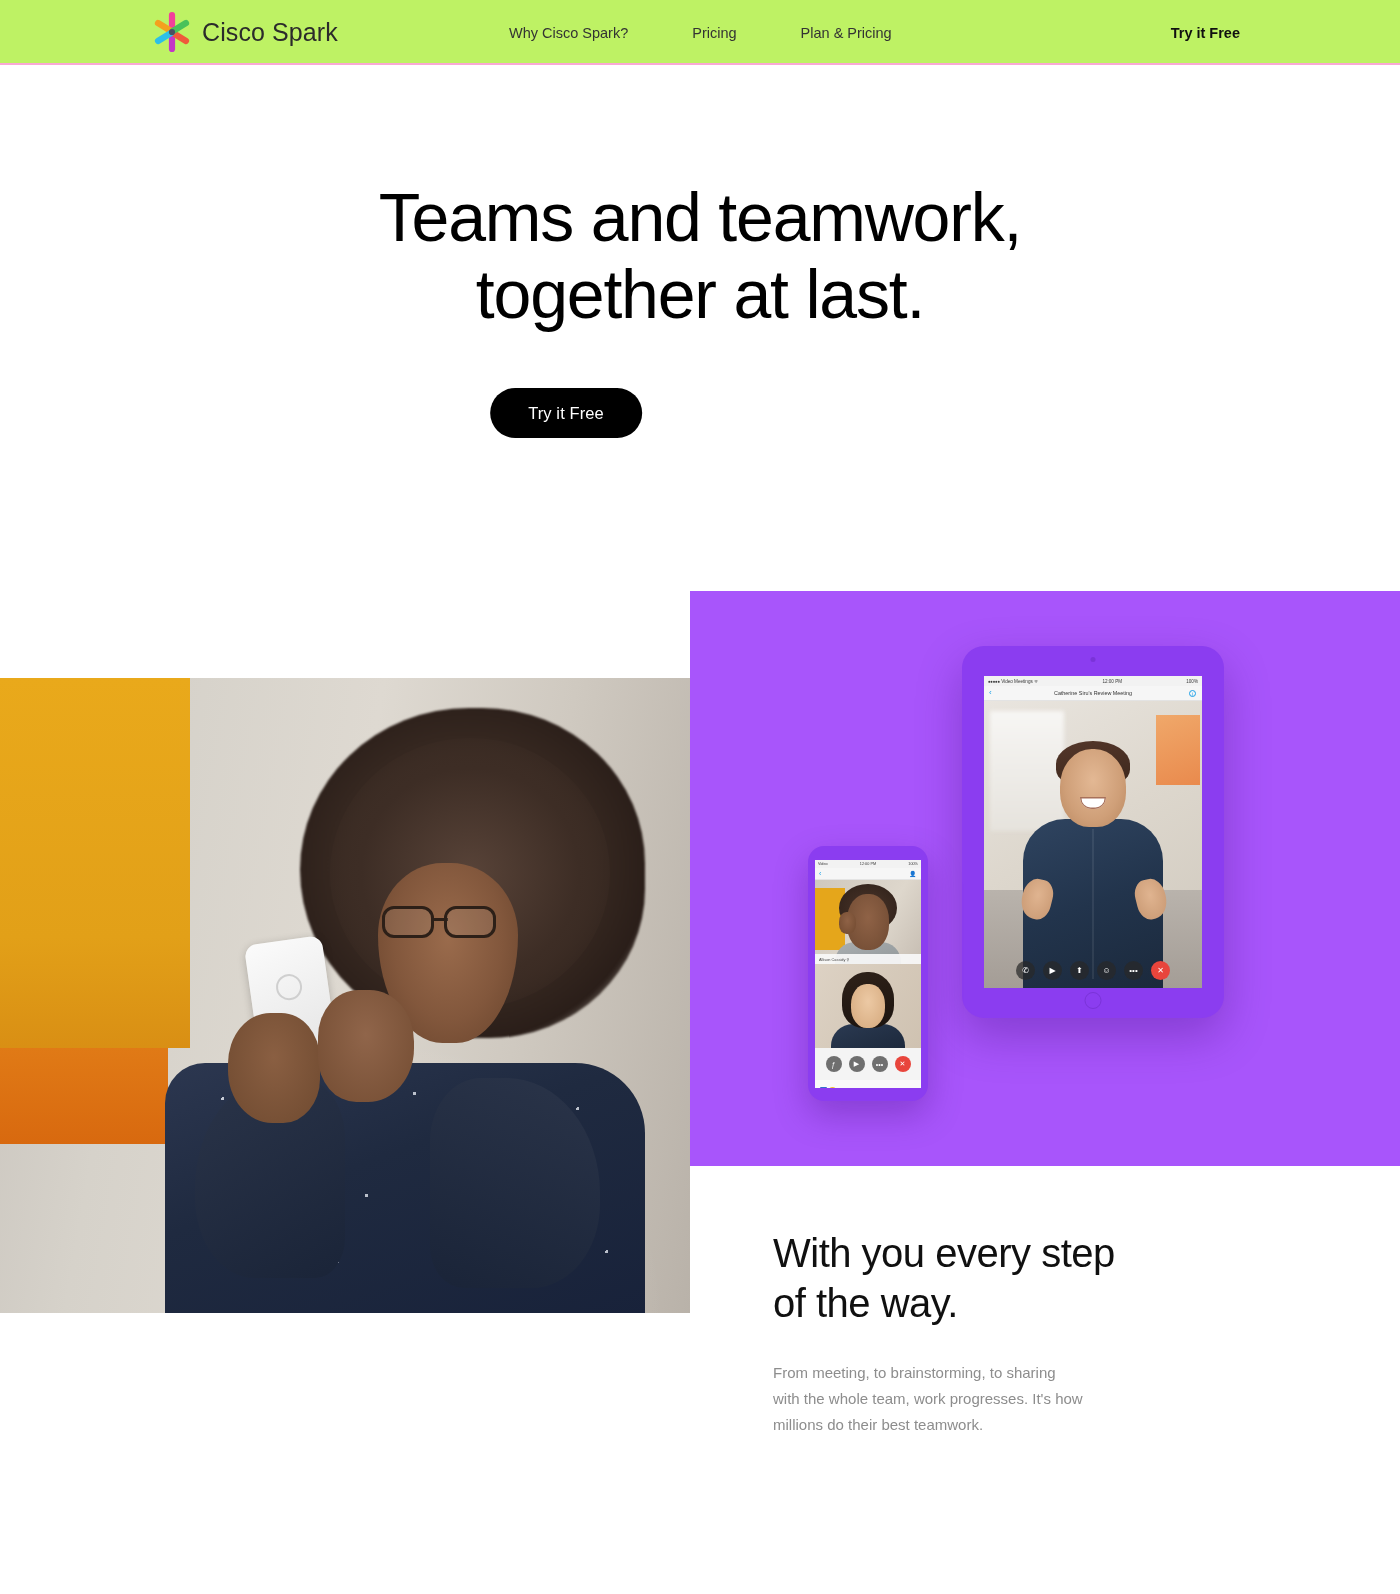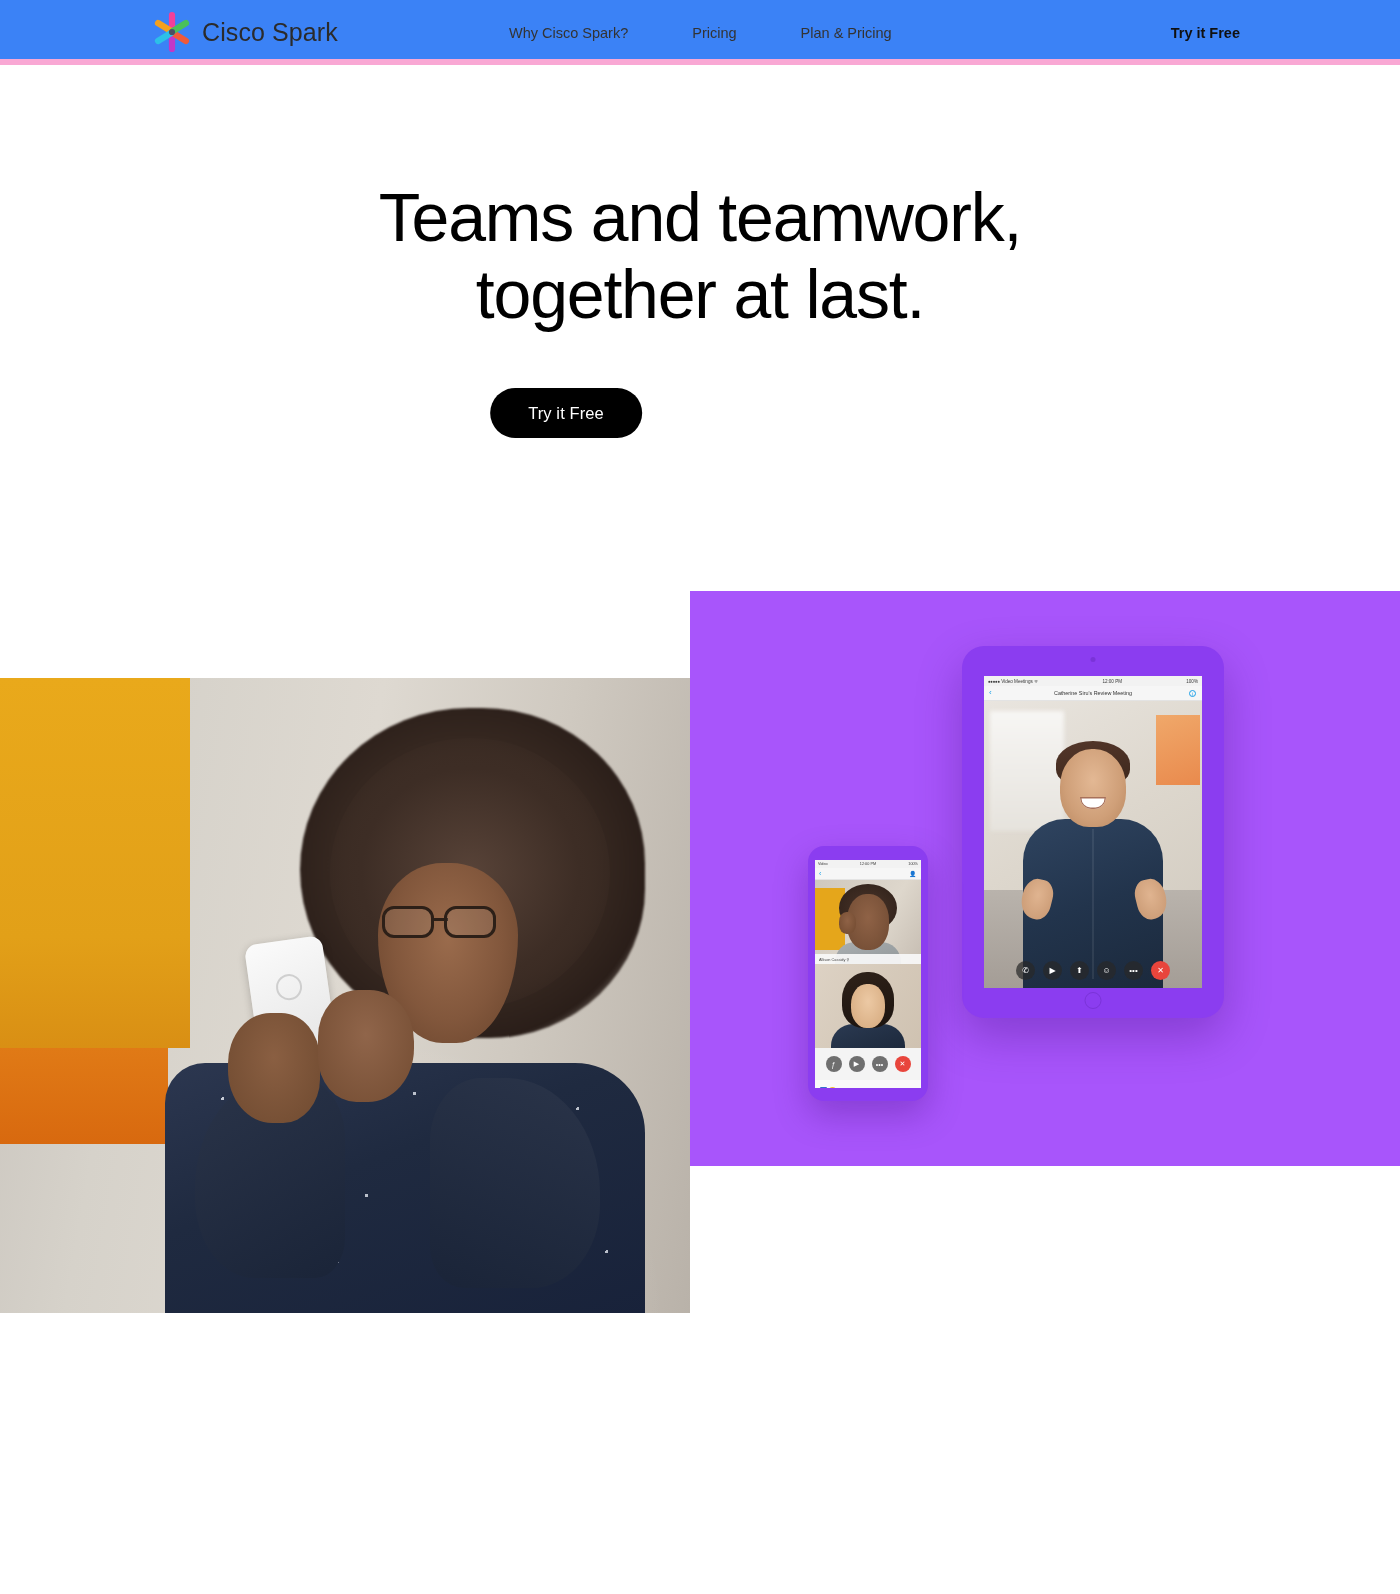--- a/index.html
+++ b/index.html
@@ -7,21 +7,21 @@
     width: 1400px;
     background: #ffffff;
     font-family: "Liberation Sans", "DejaVu Sans", sans-serif;
     -webkit-font-smoothing: antialiased;
   }
   .page { position: relative; width: 1400px; height: 1594px; overflow: hidden; background:#fff; }
 
   
   .header {
     position: absolute; top: 0; left: 0; width: 1400px; height: 65px;
-    background: #3b82f6; border-bottom: 6px solid #f9a8d4; text-align: center;
+    background: #bef264; border-bottom: 2px solid #f9a8d4; text-align: center;
   }
   .brand { position: absolute; left: 152px; top: 11px; display: flex; align-items: center; gap: 10px; cursor: pointer; }
   .logo-mark { width: 40px; height: 42px; position: relative; display: block; }
   .brand-name {
     font-size: 25px; color: #2b2b2b; letter-spacing: .1px; font-weight: 400;
     font-family: "Liberation Sans", sans-serif; white-space: nowrap;
   }
   .nav { position: absolute; left: 509px; top: 0; height: 65px; display: flex; align-items: center; gap: 0; }
   .nav a {
     font-size: 14.5px; color: #333333; text-decoration: none; white-space: nowrap;
@@ -400,14 +400,21 @@
         <i class="r"></i>
     </div>
     <div class="lp-shirt"></div>
     <div class="lp-arm-l"></div>
     <div class="lp-arm-r"></div>
     <div class="lp-phone"></div>
     <div class="lp-hand-l"></div>
     <div class="lp-hand-r"></div>
   </div>
 
+  <section class="copy">
+    <h2>
+      <span>With you every step</span><br>
+      <span>of the way.</span>
+    </h2>
+    <p>From meeting, to brainstorming, to sharing with the whole team, work progresses. It's how millions do their best teamwork.</p>
+  </section>
 
 </div>
 
 </body></html>

